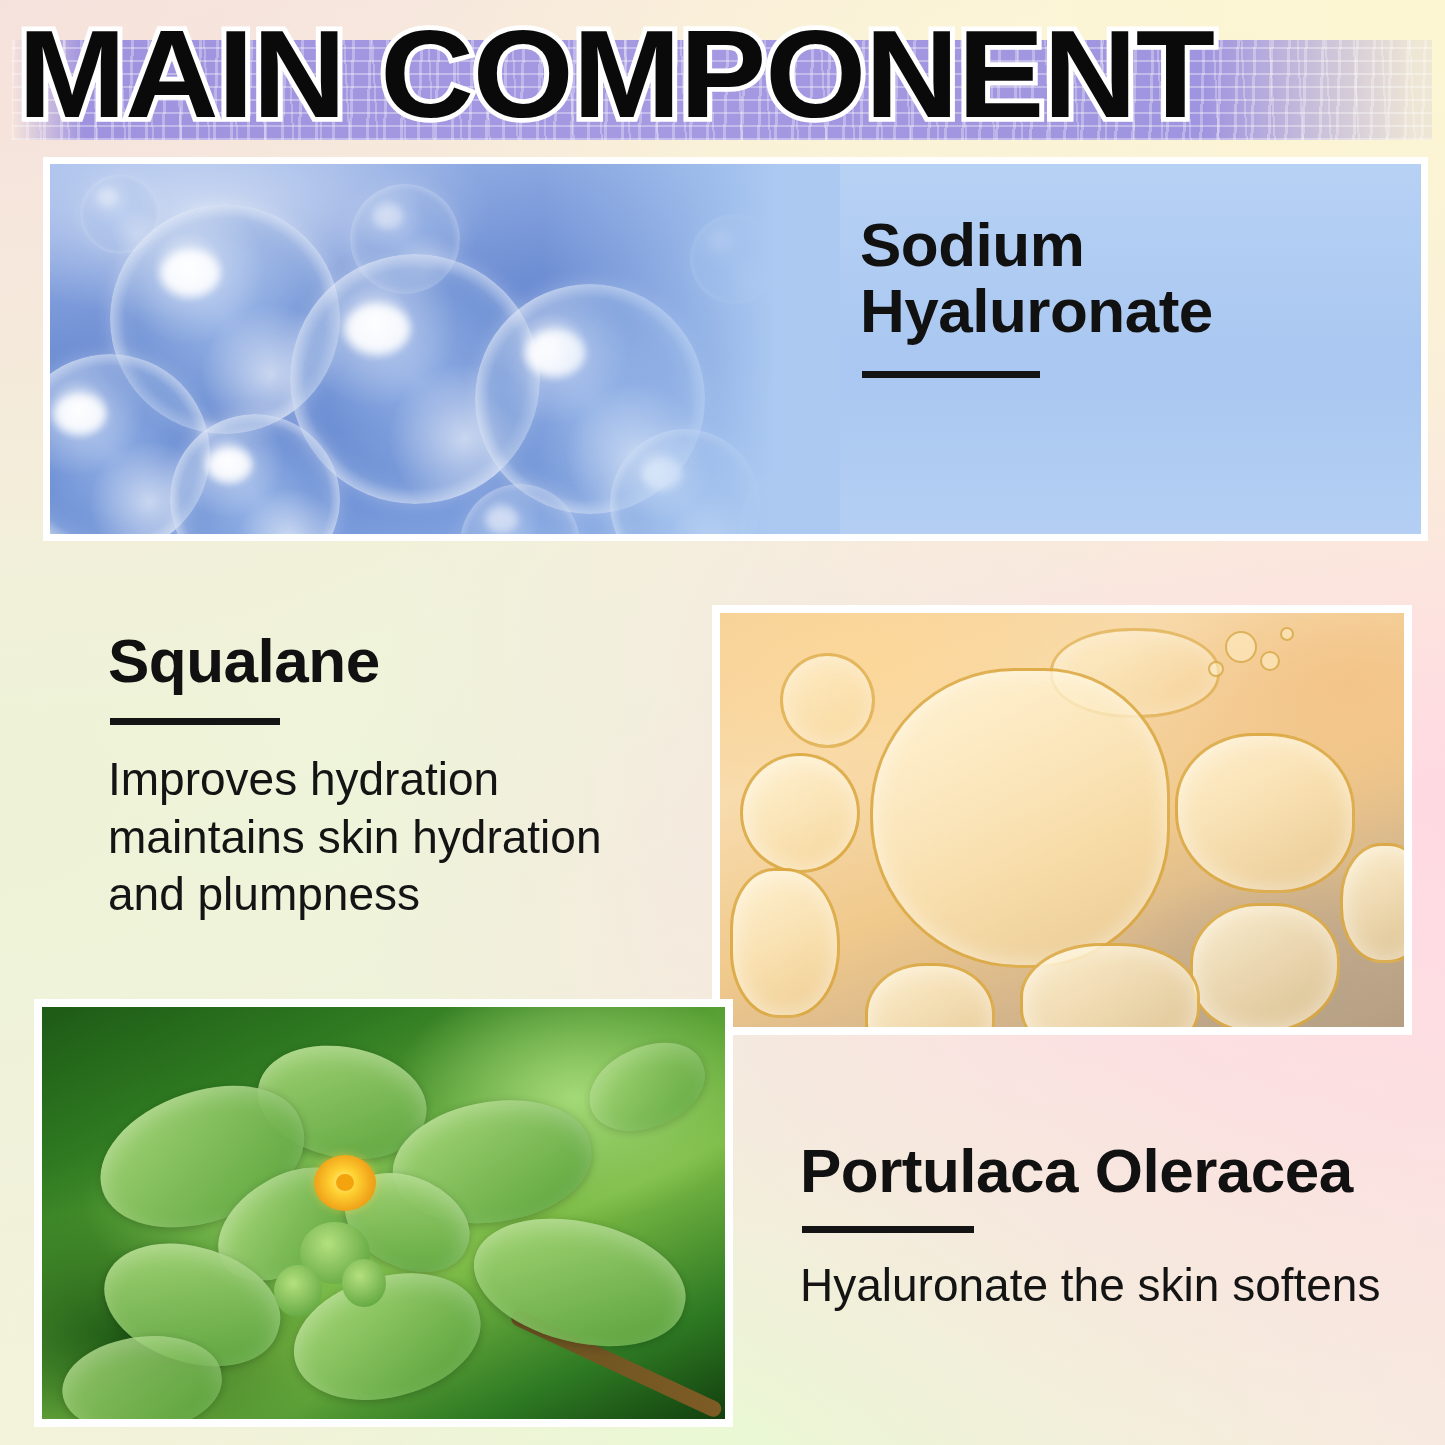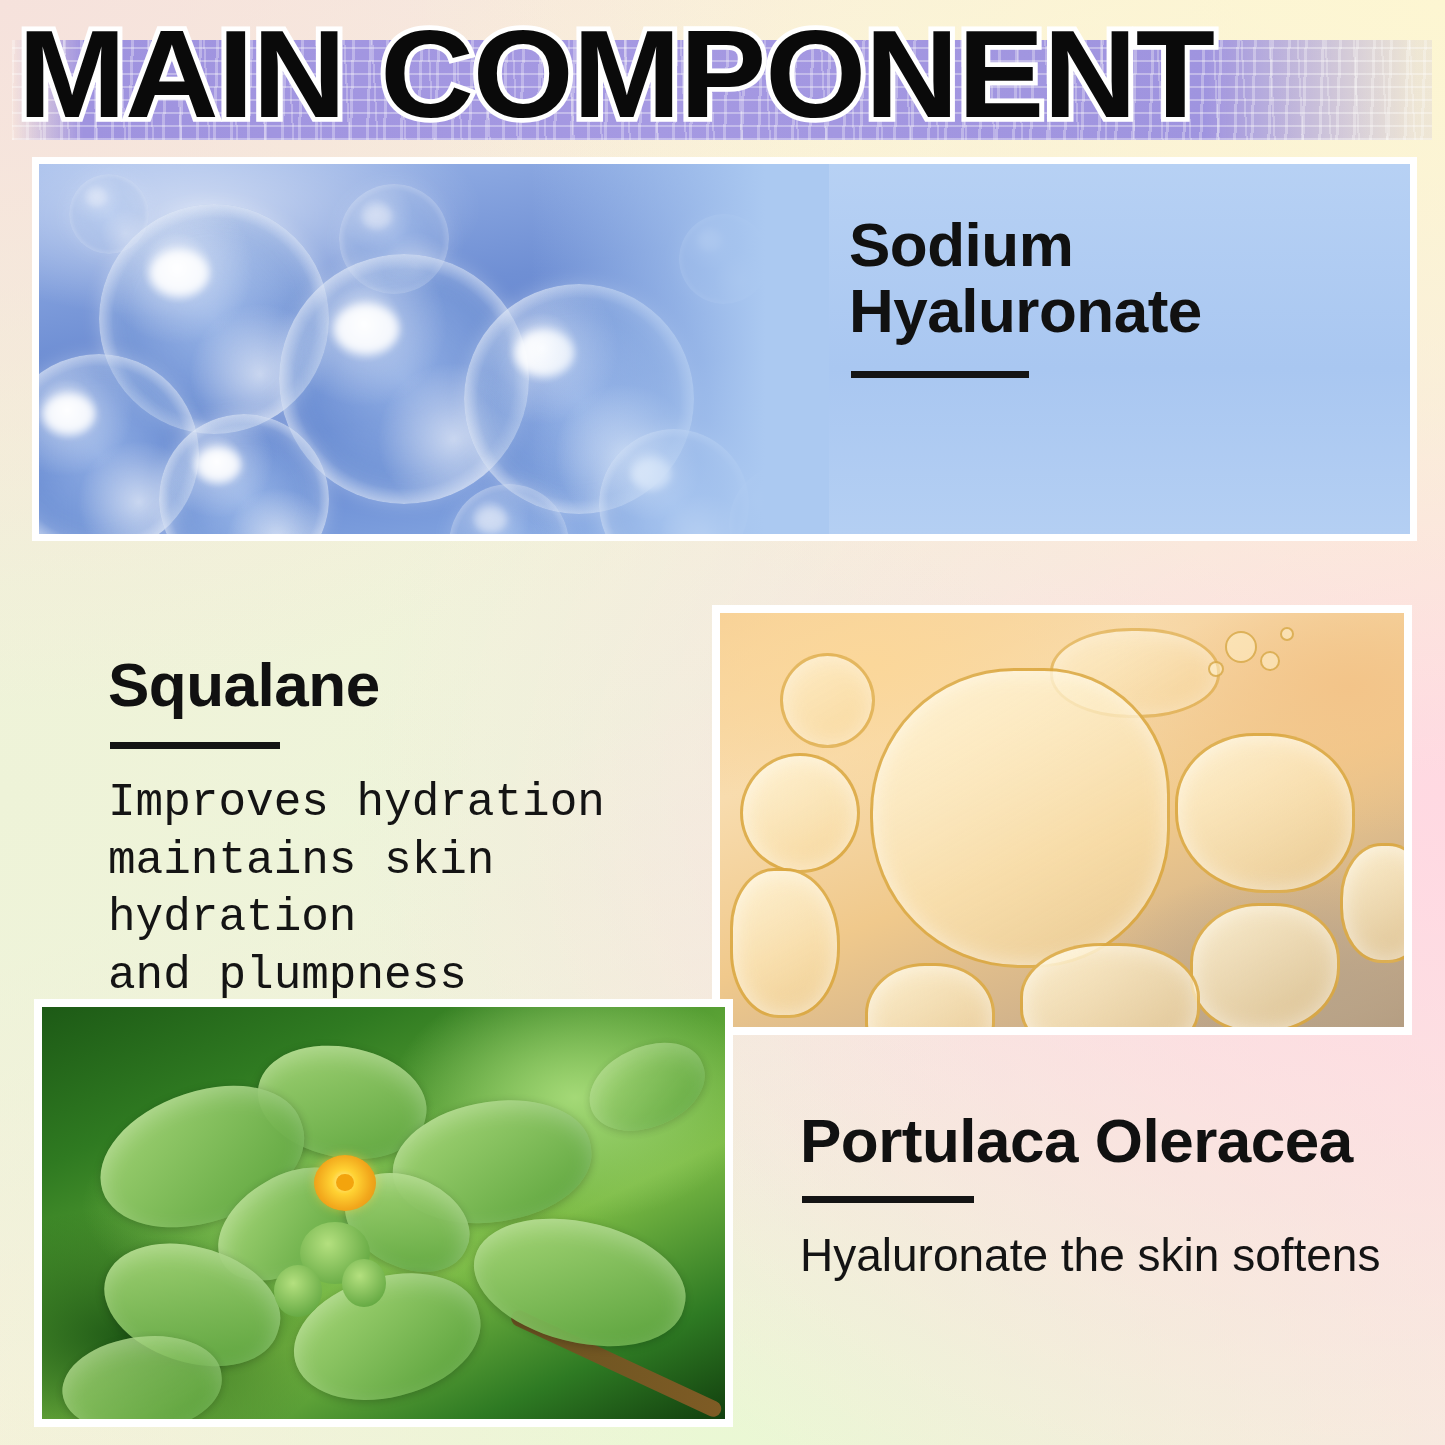--- a/index.html
+++ b/index.html
@@ -59,21 +59,21 @@
     -webkit-text-stroke:9px #ffffff;
     paint-order:stroke fill;
     text-shadow:0 0 2px rgba(255,255,255,.9);
   }
 
   
   .photo { position:absolute; overflow:hidden; border:8px solid #ffffff; z-index:2; }
 
   
   #panel-hyaluronate {
-    position:absolute; left:32px; top:157px; width:1385px; height:384px;
+    position:absolute; left:43px; top:157px; width:1385px; height:384px;
     background:linear-gradient(180deg,#b7d1f4 0%, #a9c7f1 55%, #b4cff3 100%);
     border:7px solid #ffffff; z-index:2; overflow:hidden;
   }
   #bubble-photo { position:absolute; left:0; top:0; width:790px; height:100%; overflow:hidden; }
   .bub-base {
     position:absolute; inset:0;
     background:
       radial-gradient(60% 50% at 20% 12%, rgba(255,255,255,.55), rgba(255,255,255,0) 60%),
       linear-gradient(170deg,#9fb9ea 0%, #6f8fd4 38%, #5f82cf 62%, #8fb0e6 100%);
   }
@@ -136,21 +136,21 @@
   .c10{left:145px;top:350px;width:130px;height:110px;border-radius:46%;}
   .dot {
     position:absolute; border-radius:50%;
     border:2px solid rgba(205,150,40,.65);
     background:rgba(255,240,200,.55);
   }
   .d1{left:505px;top:18px;width:32px;height:32px;}
   .d2{left:540px;top:38px;width:20px;height:20px;}
   .d3{left:488px;top:48px;width:16px;height:16px;}
   .d4{left:560px;top:14px;width:14px;height:14px;}
-  #squalane-text { position:absolute; left:108px; top:628px; width:570px; z-index:3;margin-top:24px; }
+  #squalane-text { position:absolute; left:108px; top:628px; width:570px; z-index:3; }
 
   
   #panel-portulaca-photo {
     left:34px; top:999px; width:699px; height:428px;
   }
   .leaf-base {
     position:absolute; inset:0;
     background:
       radial-gradient(55% 45% at 40% 48%, #8fcb5f 0%, rgba(143,203,95,0) 62%),
       radial-gradient(45% 50% at 78% 22%, #a4d977 0%, rgba(164,217,119,0) 60%),
@@ -203,23 +203,23 @@
   }
   .rule { height:7px; background:#141414; margin:22px 0 22px 2px; }
   .ingredient-desc { color:#141414; line-height:1.25; }
 
   #hyaluronate-text .ingredient-title { font-size:62px; }
   #hyaluronate-text .rule { width:178px; margin-top:26px; margin-bottom:24px; }
   #hyaluronate-text .ingredient-desc { font-size:46px; }
 
   #squalane-text .ingredient-title { font-size:62px; }
   #squalane-text .rule { width:170px; margin-top:24px; margin-bottom:26px; }
-  #squalane-text .ingredient-desc { font-size:46px;font-family:Liberation Mono, monospace; }
-
-  #portulaca-text .ingredient-title { font-size:62px; }
+  #squalane-text .ingredient-desc { font-size:46px; }
+
+  #portulaca-text .ingredient-title { font-size:62px;margin-top:30px; }
   #portulaca-text .rule { width:172px; margin-top:22px; margin-bottom:24px; }
   #portulaca-text .ingredient-desc { font-size:46px; }
 </style>
 </head>
 <body>
 
 <div id="bg">
   <div class="bg-l1"></div>
 </div>
 

